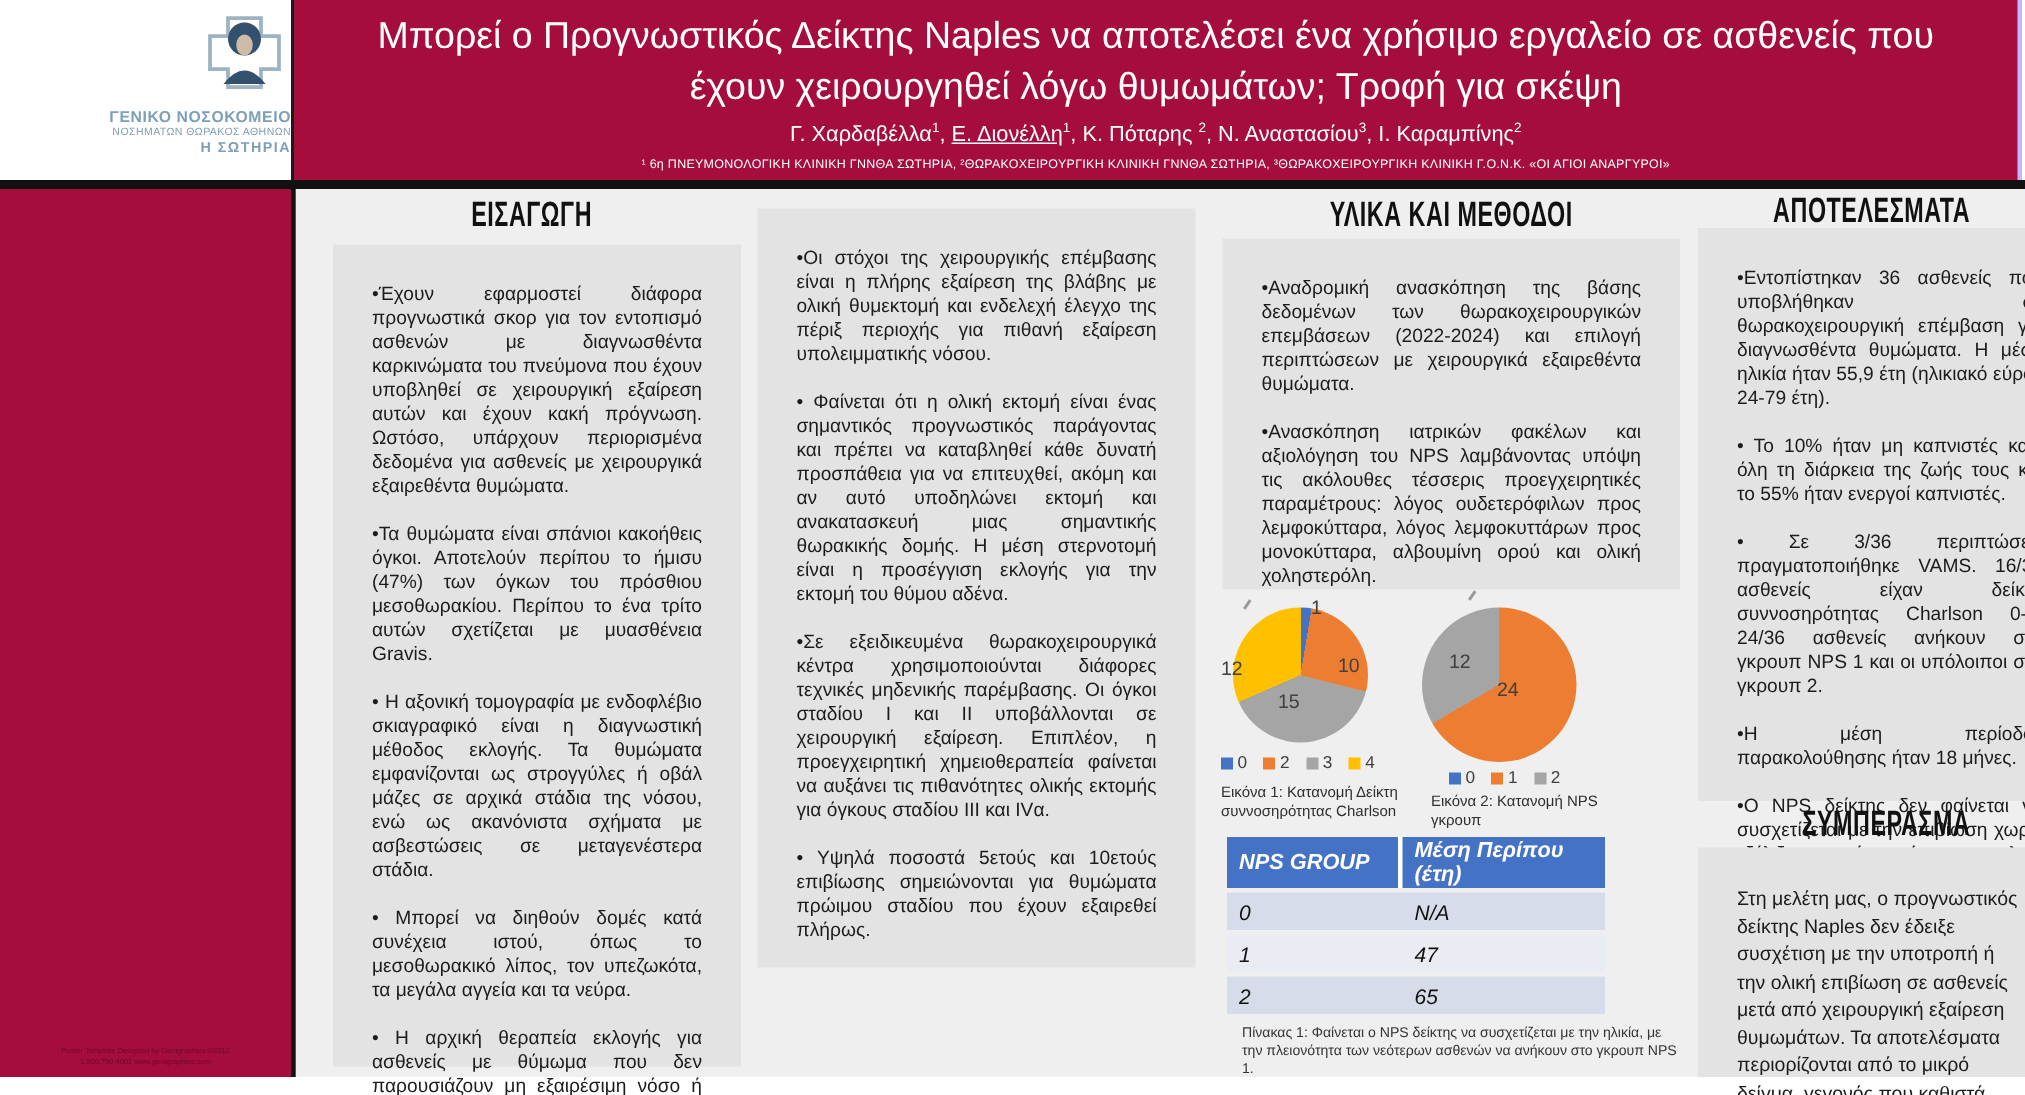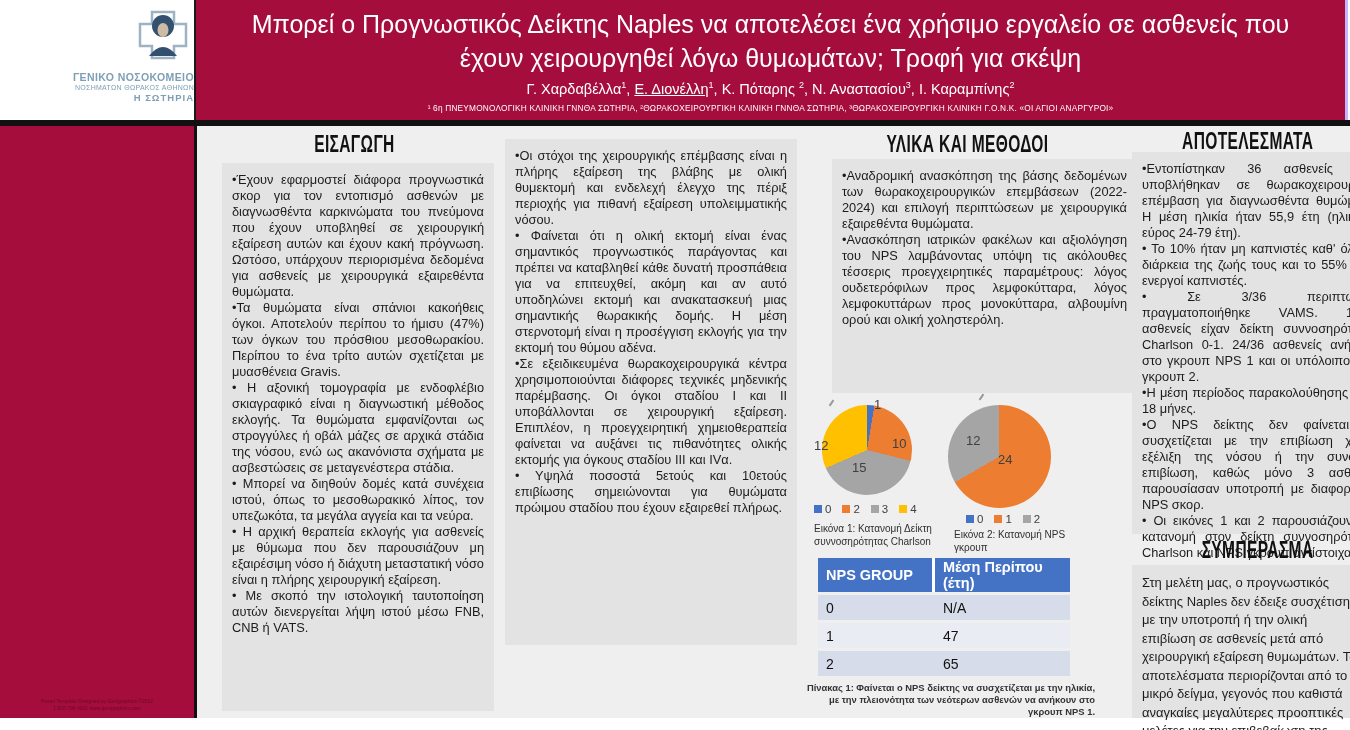--- a/index.html
+++ b/index.html
@@ -37,46 +37,46 @@
   .content-bg{position:absolute;left:197px;top:126px;width:1153px;height:592px;background:#efefef;}
   .section-heading{position:absolute;text-align:center;color:#111;}
   .section-heading .hx{
     display:inline-block;font-size:21px;font-weight:bold;letter-spacing:.5px;
     transform:scale(.74,1.12);transform-origin:center;white-space:nowrap;
   }
   .text-box{
     position:absolute;background:#e3e3e3;box-sizing:border-box;padding:9px 10px;
     font-size:12.8px;line-height:16px;color:#1c1c1c;
   }
-  .text-box p{margin:0;text-align:justify;}
+  .text-box p{margin:16px;text-align:justify;}
   .text-box.no-justify p{text-align:left;}
   
   .figure{position:absolute;}
   .pie{position:absolute;border-radius:50%;}
   .slice-label{position:absolute;font-size:13px;color:#404040;}
   .chart-mark{position:absolute;width:7px;height:2px;background:#9a9a9a;transform:rotate(-55deg);}
   .legend{position:absolute;display:flex;gap:11px;font-size:11.5px;color:#404040;align-items:center;}
   .legend-item{display:flex;align-items:center;gap:3px;}
   .legend-marker{width:8px;height:8px;display:inline-block;}
   .fig-caption{position:absolute;font-size:10px;line-height:13px;color:#2f2f2f;}
   
-  .npstable{position:absolute;left:818px;top:558px;width:252px;}
+  .npstable{position:absolute;left:818px;top:558px;width:252px;font-style:italic;}
   .t-head{display:flex;background:#4472c4;color:#fff;font-weight:bold;font-size:14.5px;height:34px;align-items:center;}
   .t-hcell{padding-left:8px;box-sizing:border-box;}
   .t-hcell.c1{width:117px;border-right:3px solid #fff;height:100%;display:flex;align-items:center;}
   .t-hcell.c2{flex:1;}
   .t-row{display:flex;height:25px;align-items:center;font-size:14px;color:#111;margin-top:3px;}
   .t-row .t-cell{padding-left:8px;box-sizing:border-box;}
   .t-row .t-cell.c1{width:117px;}
   .t-row .t-cell.c2{flex:1;}
   .t-row.shade-a{background:#d6dce9;}
   .t-row.shade-b{background:#eaecf4;}
   .table-caption{
-    position:absolute;left:800px;top:682px;width:295px;text-align:right;
-    font-size:9.4px;line-height:12px;color:#333;font-weight:bold;
+    position:absolute;left:828px;top:682px;width:295px;text-align:left;
+    font-size:9.4px;line-height:12px;color:#333;
   }
 </style>
 </head>
 <body>
 
 <div class="logo-box">
   <svg class="logo-art" width="62" height="62" viewBox="0 0 62 62">
     <path d="M20 8 h22 v12 h12 v22 h-12 v12 h-22 v-12 h-12 v-22 h12 z" fill="#ffffff" stroke="#9db3c2" stroke-width="2.5"></path>
     <circle cx="31" cy="22" r="11" fill="#33516e"></circle>
     <ellipse cx="31" cy="26" rx="5.5" ry="7" fill="#cdbba6"></ellipse>
@@ -118,21 +118,21 @@
 <div class="text-box" style="left:505px;top:139px;width:292px;height:506px;">
   <p>•Οι στόχοι της χειρουργικής επέμβασης είναι η πλήρης εξαίρεση  της βλάβης με ολική θυμεκτομή και ενδελεχή έλεγχο της πέριξ περιοχής για πιθανή εξαίρεση υπολειμματικής νόσου.</p>
   <p>• Φαίνεται ότι η ολική εκτομή είναι ένας σημαντικός προγνωστικός παράγοντας και πρέπει να καταβληθεί κάθε δυνατή προσπάθεια για να επιτευχθεί, ακόμη και αν αυτό υποδηλώνει εκτομή και ανακατασκευή μιας σημαντικής θωρακικής δομής. Η μέση στερνοτομή είναι η προσέγγιση εκλογής για την εκτομή του θύμου αδένα.</p>
   <p>•Σε εξειδικευμένα θωρακοχειρουργικά κέντρα χρησιμοποιούνται διάφορες τεχνικές μηδενικής παρέμβασης. Οι όγκοι σταδίου Ι και ΙΙ υποβάλλονται σε χειρουργική εξαίρεση. Επιπλέον, η προεγχειρητική χημειοθεραπεία φαίνεται να αυξάνει τις πιθανότητες ολικής εκτομής για όγκους σταδίου ΙΙΙ και IVα.</p>
   <p>• Υψηλά ποσοστά 5ετούς και 10ετούς επιβίωσης σημειώνονται για θυμώματα πρώιμου σταδίου που έχουν εξαιρεθεί πλήρως.</p>
 </div>
 
 <div class="section-heading" style="left:812px;top:132px;width:310px;">
   <span class="hx">ΥΛΙΚΑ ΚΑΙ ΜΕΘΟΔΟΙ</span>
 </div>
-<div class="text-box" style="left:832px;top:159px;width:305px;height:234px;">
+<div class="text-box" style="left:815px;top:159px;width:305px;height:234px;">
   <p>•Αναδρομική ανασκόπηση της βάσης δεδομένων των θωρακοχειρουργικών επεμβάσεων (2022-2024) και επιλογή περιπτώσεων με χειρουργικά εξαιρεθέντα θυμώματα.</p>
   <p>•Ανασκόπηση ιατρικών φακέλων και αξιολόγηση του NPS λαμβάνοντας υπόψη τις ακόλουθες τέσσερις προεγχειρητικές παραμέτρους: λόγος ουδετερόφιλων προς λεμφοκύτταρα, λόγος λεμφοκυττάρων προς μονοκύτταρα, αλβουμίνη ορού και ολική χοληστερόλη.</p>
 </div>
 
 <div class="figure" style="left:812px;top:400px;width:150px;height:160px;">
   <div class="chart-mark" style="left:16px;top:2px;"></div>
   <div class="pie" style="left: 10px; top: 5px; width: 90px; height: 90px; background: conic-gradient(rgb(68, 114, 196) 0deg, rgb(68, 114, 196) 9.47368deg, rgb(237, 125, 49) 9.47368deg, rgb(237, 125, 49) 104.211deg, rgb(165, 165, 165) 104.211deg, rgb(165, 165, 165) 246.316deg, rgb(255, 192, 0) 246.316deg, rgb(255, 192, 0) 360deg);"></div>
   <div class="slice-label" style="left:62px;top:-3px;">1</div>
   <div class="slice-label" style="left:80px;top:36px;">10</div>
   <div class="slice-label" style="left:40px;top:60px;">15</div>

